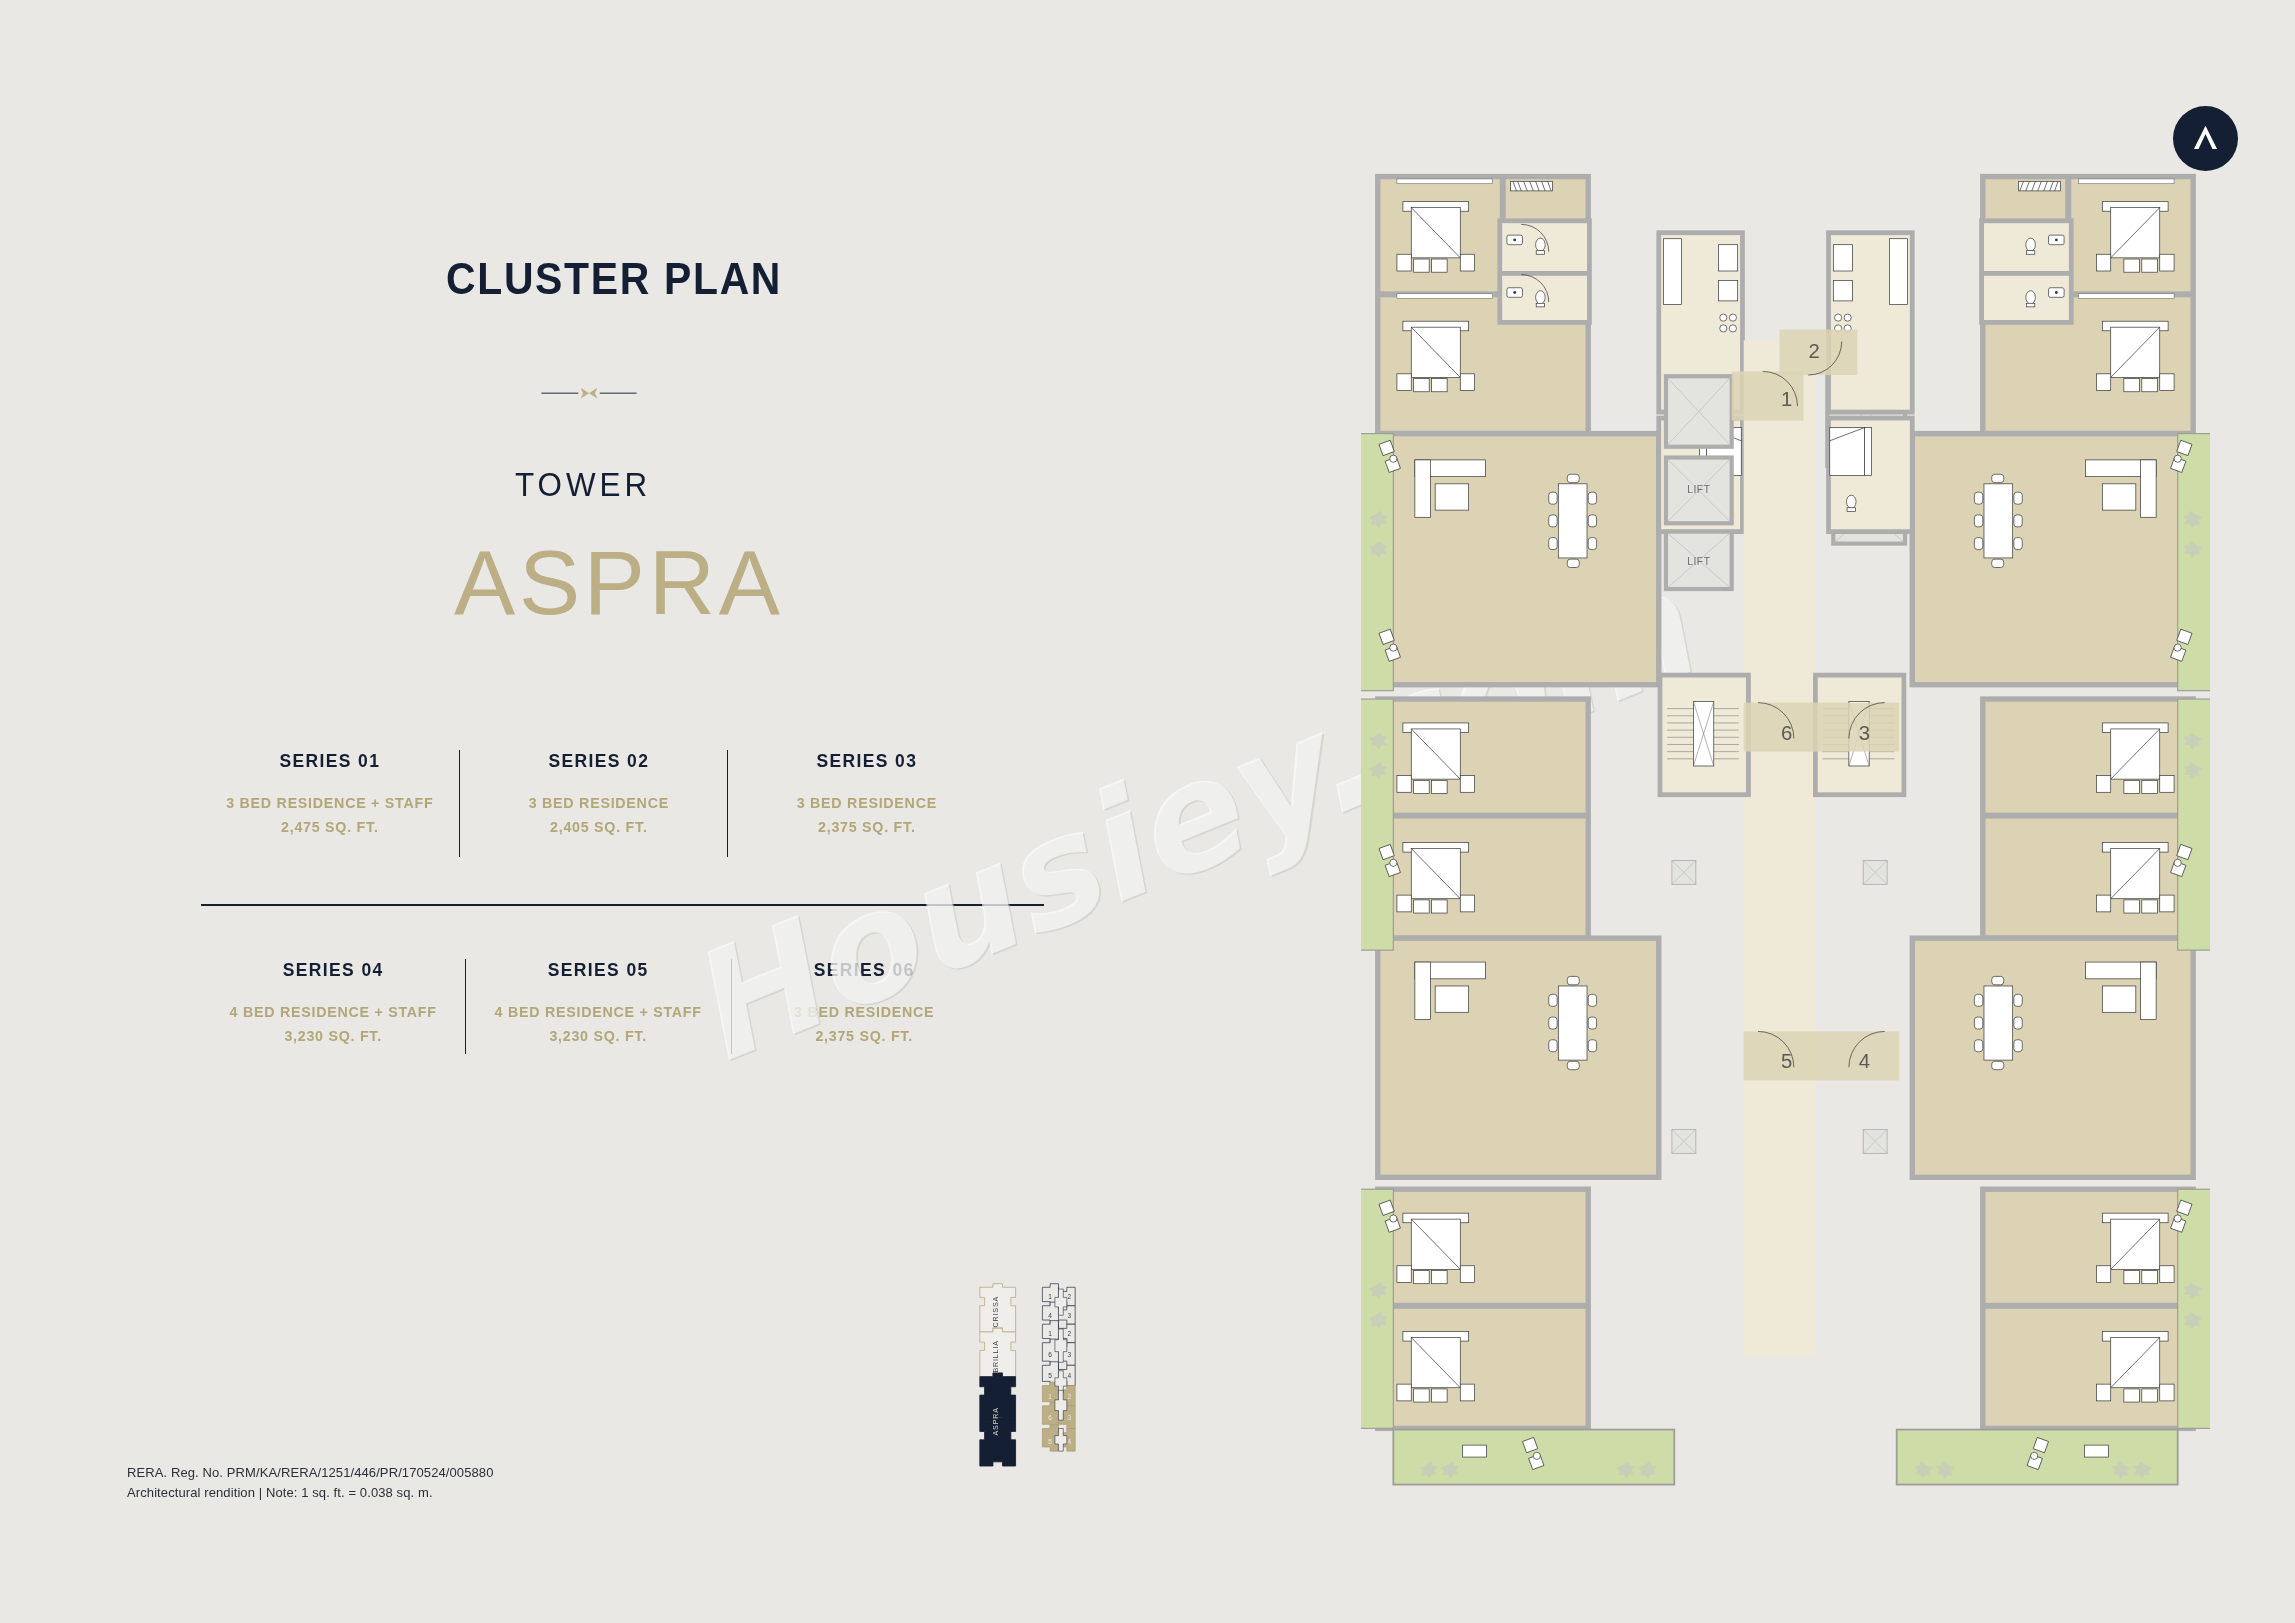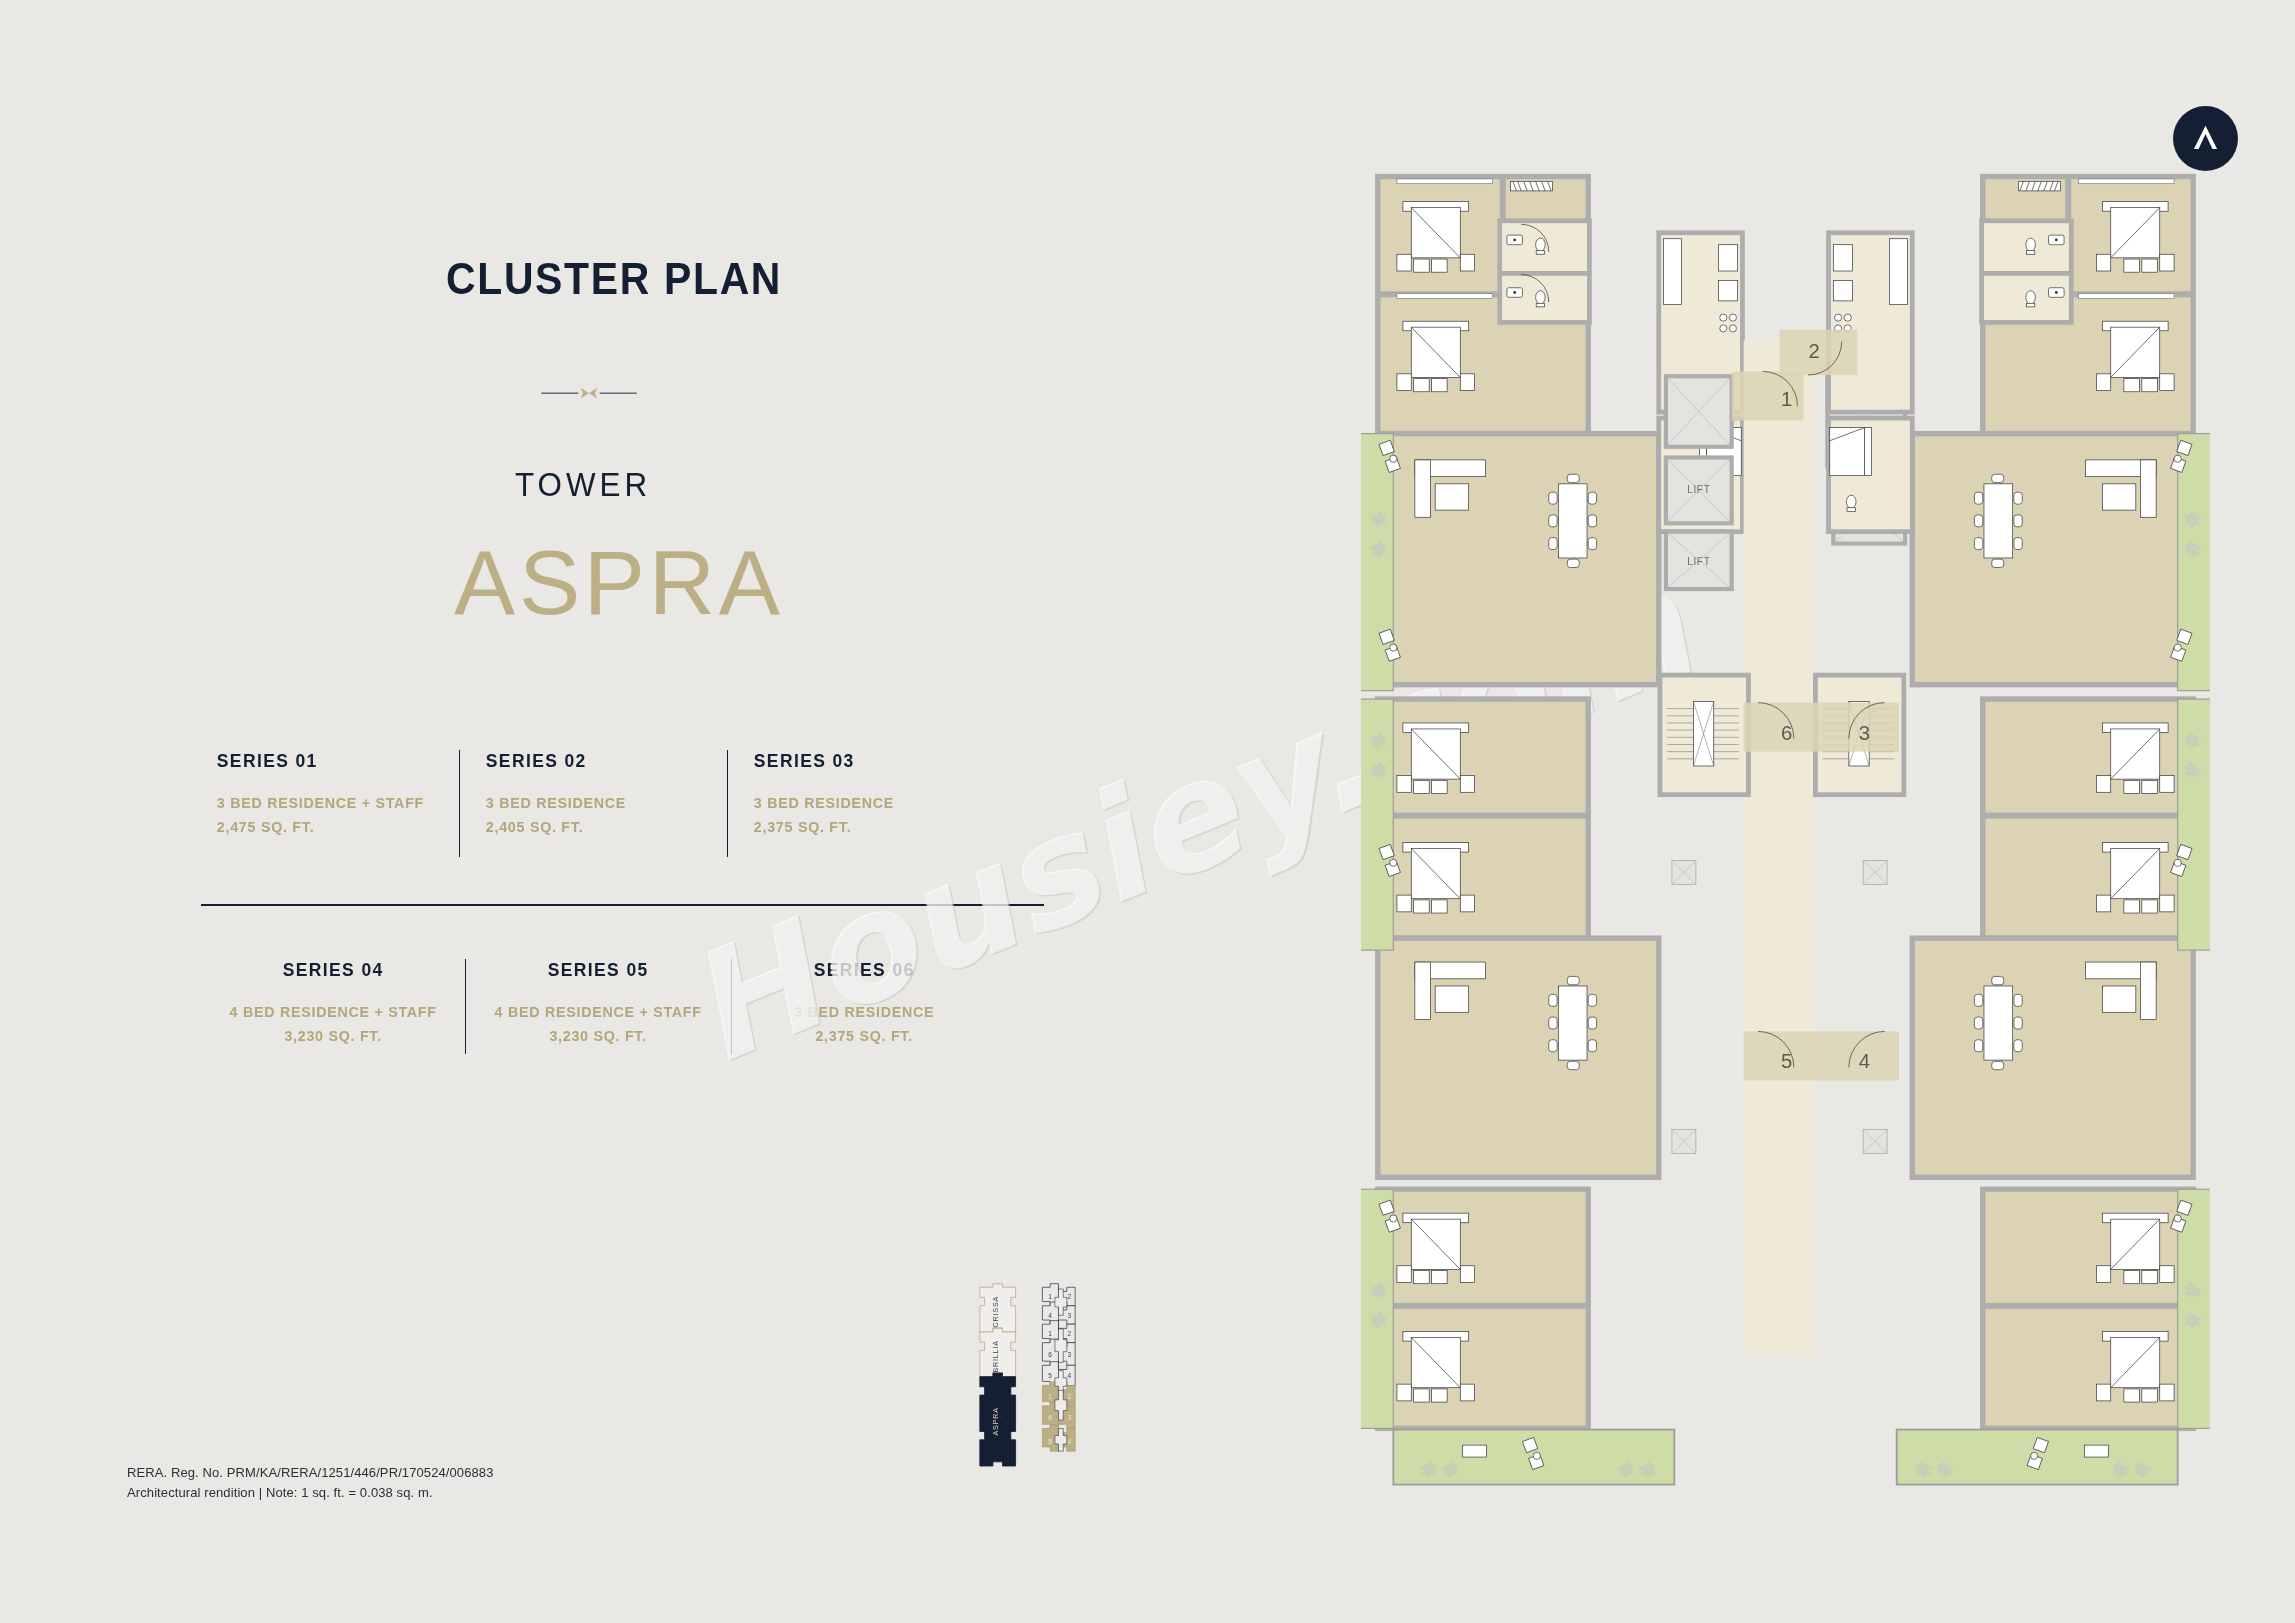--- a/index.html
+++ b/index.html
@@ -51,21 +51,21 @@
     color:#BCAF86; white-space:nowrap; line-height:1;
     transform:scaleX(1.02); transform-origin:left center;
   }
 
   
   #series-legend{
     position:absolute; left:173px; top:750px; width:795px;
   }
   .series-row{display:flex; width:100%;}
   .series-cell{
-    flex:1 1 0; text-align:left; padding:0 6px 18px;
+    flex:1 1 0; text-align:center; padding:0 6px 18px;
     position:relative;
   }
   .series-cell + .series-cell{ border-left:1.8px solid #151F33;padding-left:16px; }
   .series-title{
     font-size:19px; font-weight:700; letter-spacing:1.5px; color:#151F33;
     margin-bottom:19px; transform:scaleX(.92); display:block;
   }
   .series-desc{
     font-size:15.5px; font-weight:700; letter-spacing:0.8px; color:#B3A679;
     line-height:1.55; display:block; transform:scaleX(.92);
@@ -183,21 +183,21 @@
         </div>
         <div class="series-cell2">
           <span class="series-title">SERIES 06</span>
           <span class="series-desc">3 BED RESIDENCE</span>
           <span class="series-area">2,375 SQ. FT.</span>
         </div>
       </div>
     </div>
 
     <div id="footer">
-      <div>RERA. Reg. No. PRM/KA/RERA/1251/446/PR/170524/006883</div>
+      <div>RERA. Reg. No. PRM/KA/RERA/1251/446/PR/170524/005880</div>
       <div>Architectural rendition   |   Note: 1 sq. ft. = 0.038 sq. m.</div>
     </div>
   </div>
 
   <div id="watermark">
     <span>Housiey.com</span>
   </div>
 
   <div id="key-map">
     <svg width="143" height="251" viewBox="0 0 240 420">

